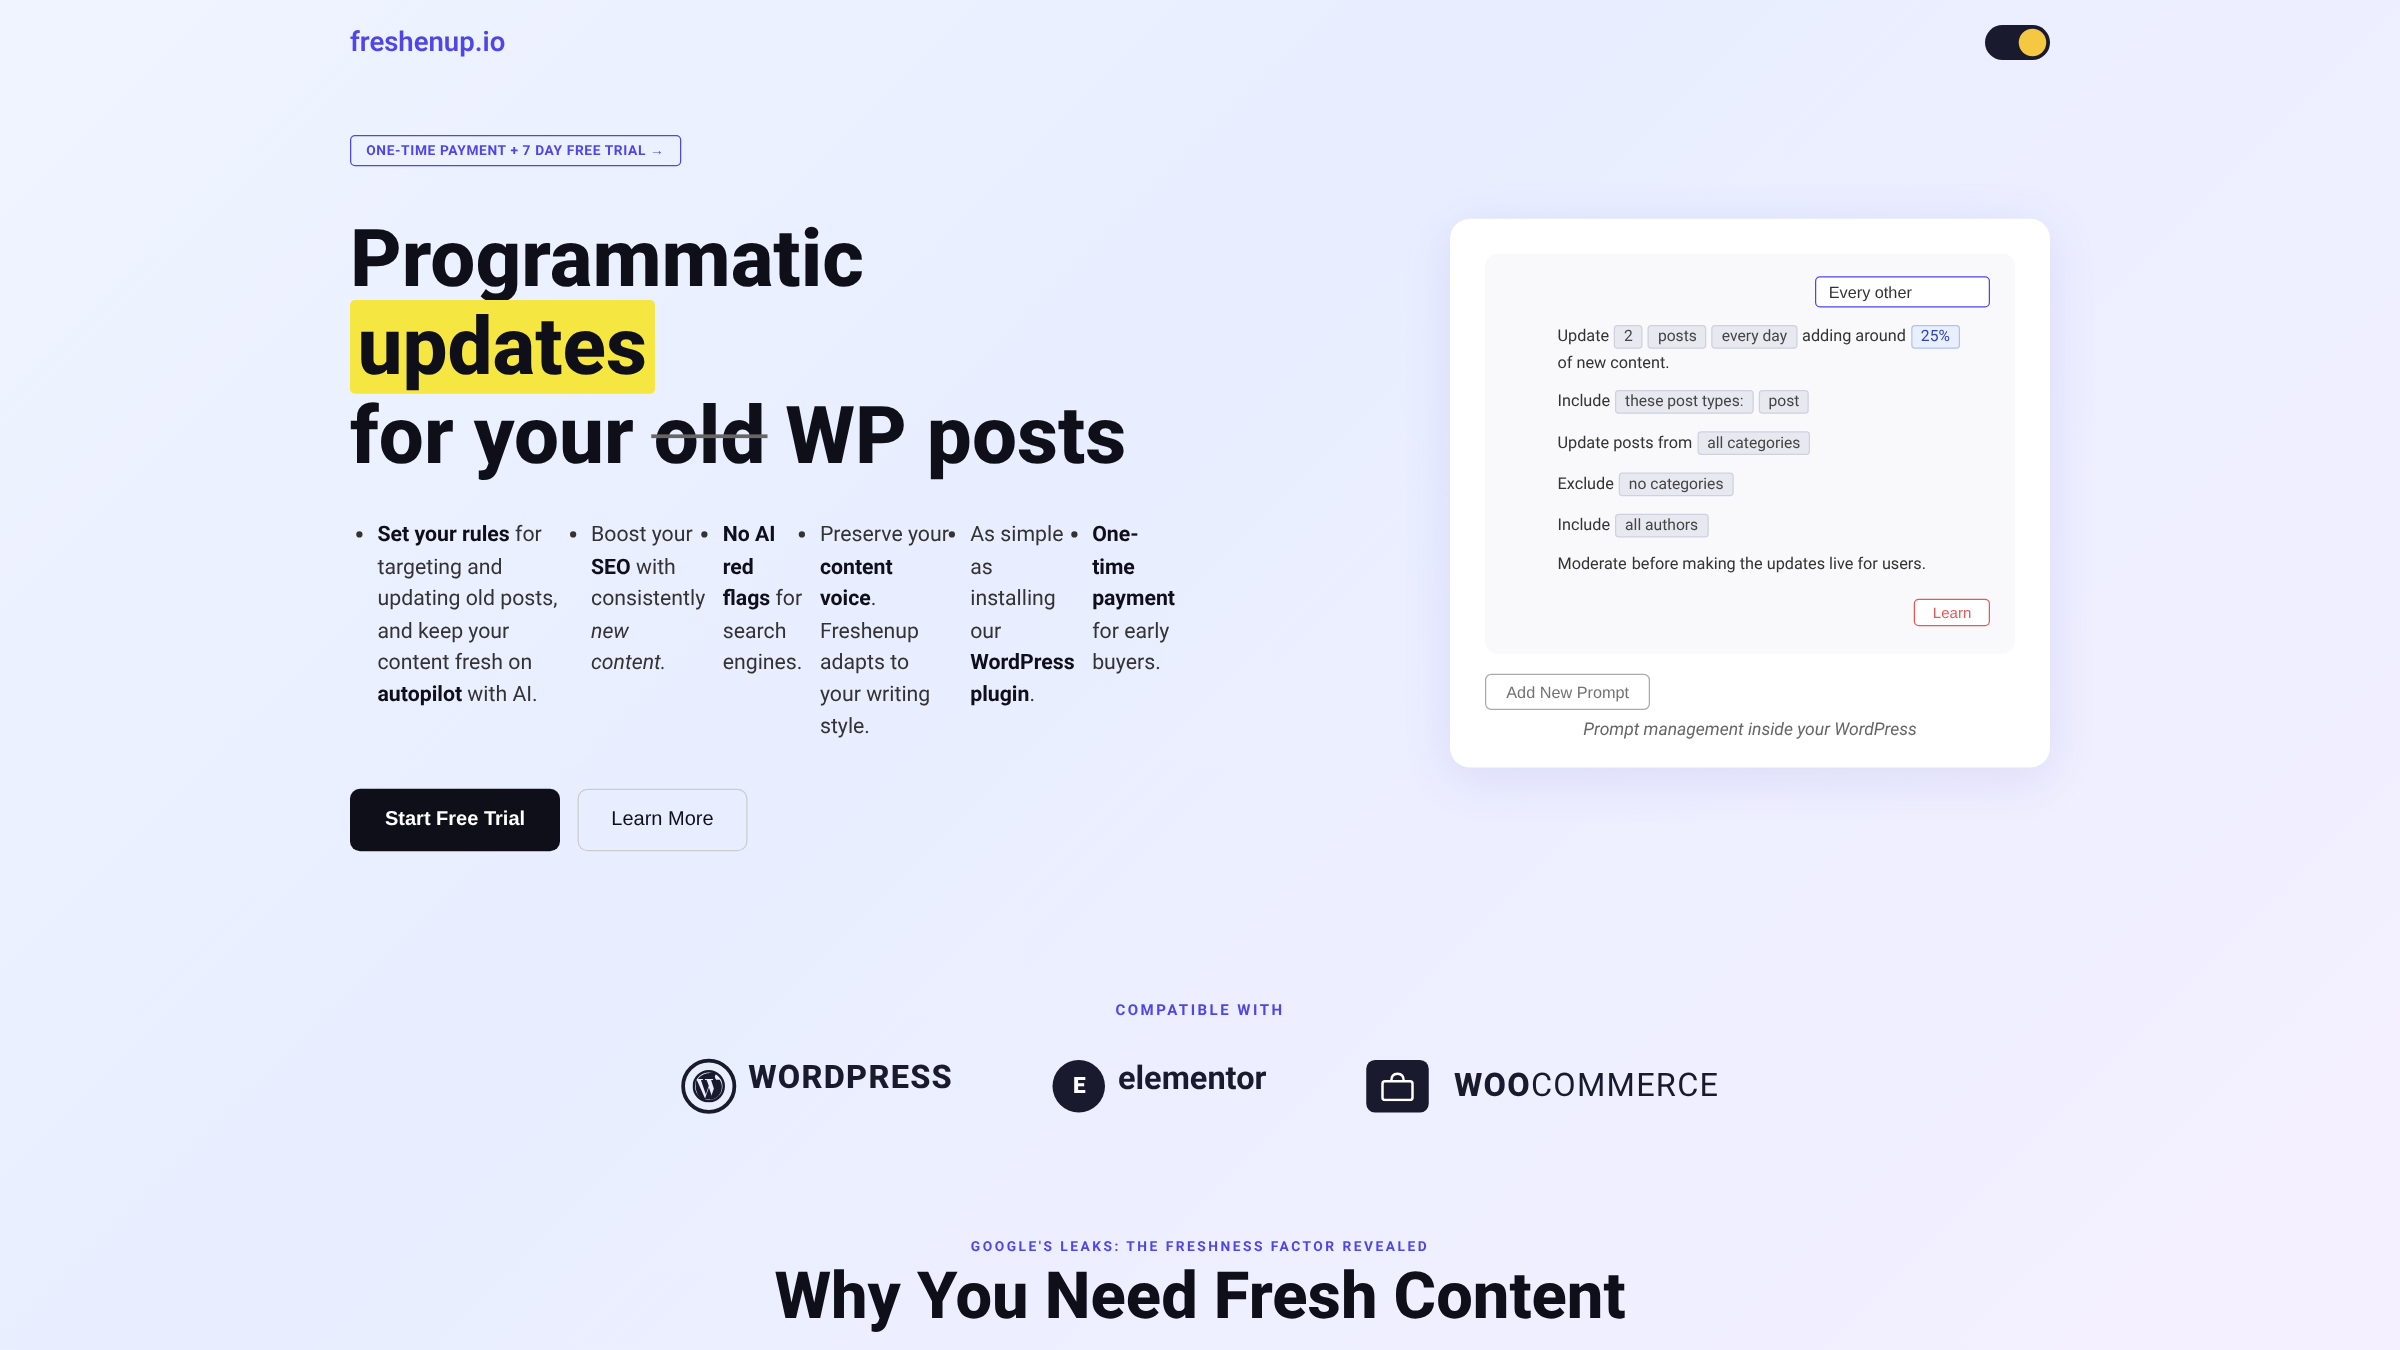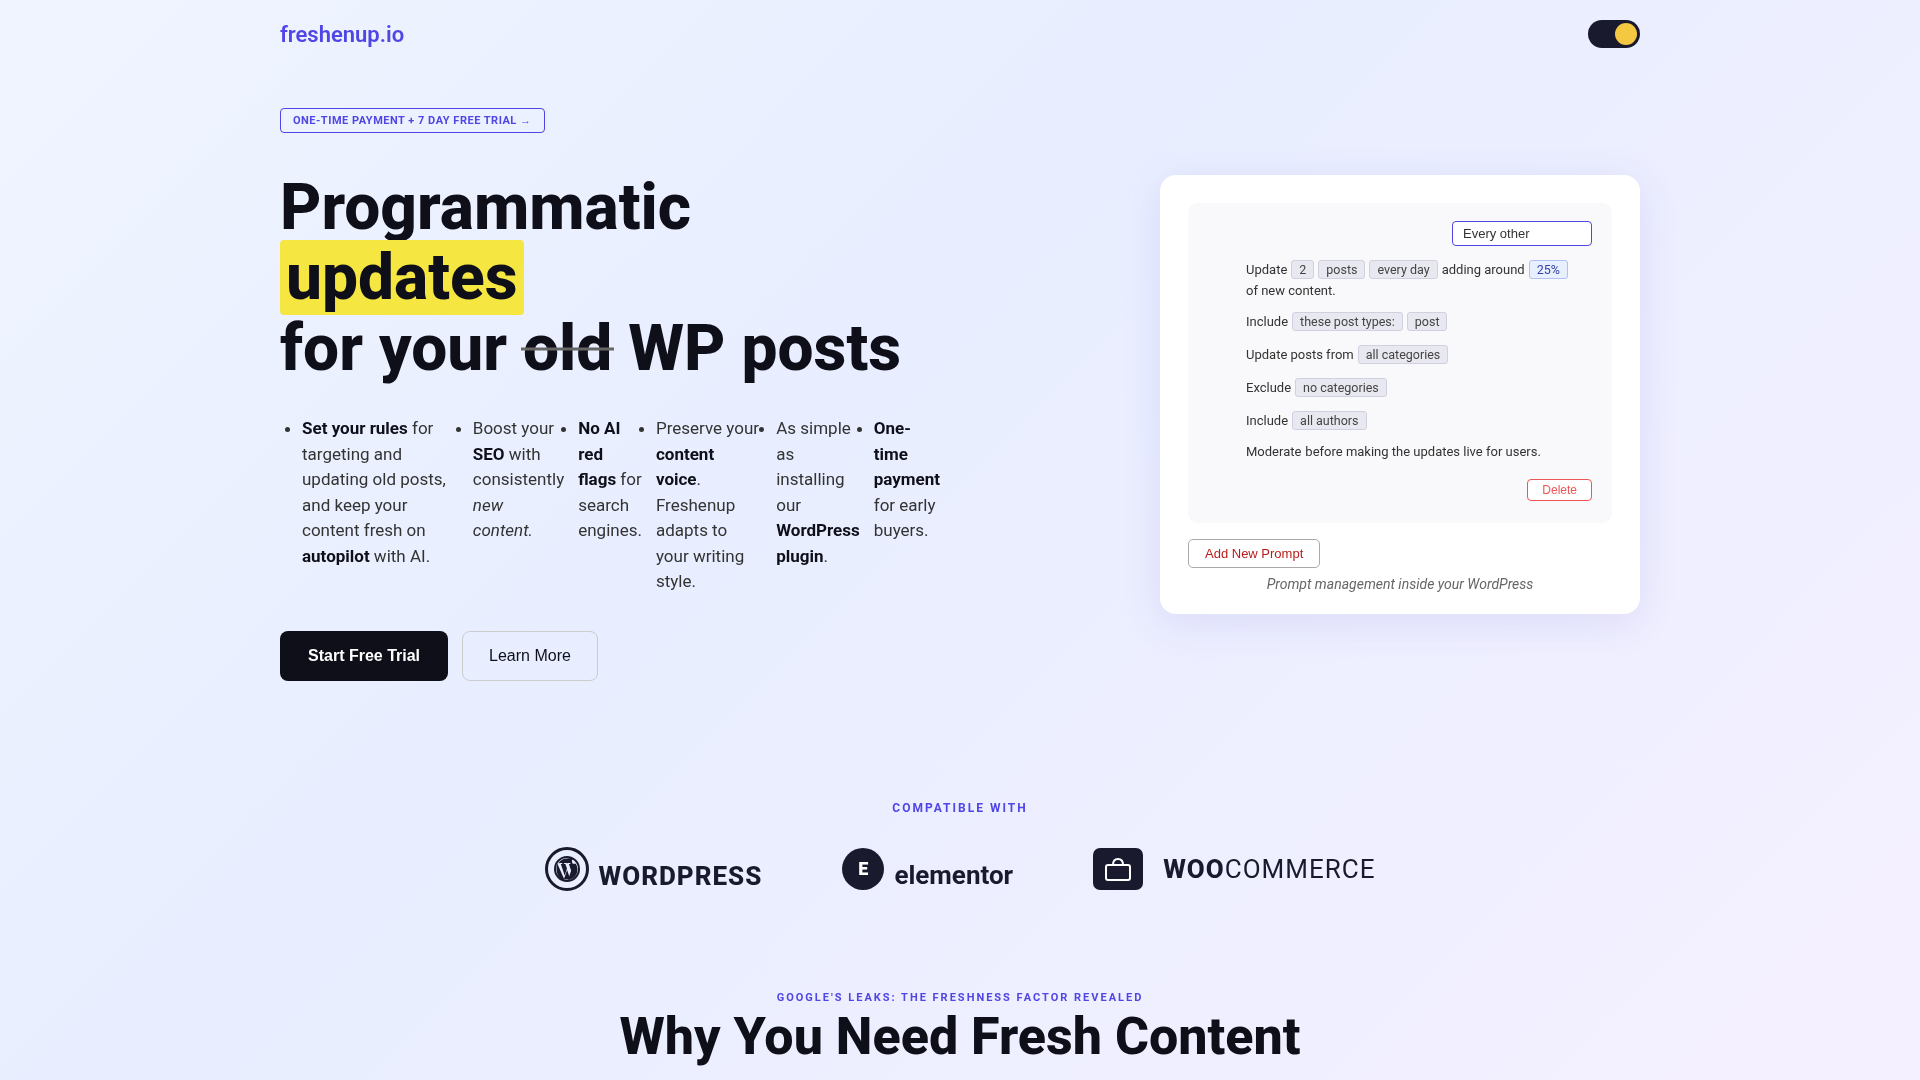--- a/index.html
+++ b/index.html
@@ -203,21 +203,21 @@
       border: 1.5px solid #e55;
       color: #e55;
       border-radius: 4px;
       padding: 3px 14px;
       font-size: 12px;
       cursor: pointer;
     }
     .demo-add-btn {
       background: #fff;
       border: 1.5px solid #aaa;
-      color: #b91c1c;
+      color: #737373;
       border-radius: 5px;
       padding: 6px 16px;
       font-size: 13px;
       cursor: pointer;
       width: fit-content;
     }
     .demo-caption {
       text-align: center;
       font-size: 14px;
       color: #666;
@@ -238,21 +238,21 @@
       margin-bottom: 32px;
     }
     .compat-logos {
       display: flex;
       align-items: center;
       justify-content: center;
       gap: 80px;
     }
     .compat-logo {
       display: flex;
-      align-items: flex-end;
+      align-items: flex-start;
       gap: 10px;
       font-size: 24px;
       font-weight: 800;
       color: #1a1a2e;
     }
     .wp-icon {
       width: 44px;
       height: 44px;
       border: 3px solid #1a1a2e;
       border-radius: 50%;
@@ -367,21 +367,21 @@
         </div>
         <div class="demo-row">
           <span>Include</span>
           <span class="demo-tag">all authors</span>
         </div>
         <div class="demo-row">
           <span>Moderate</span>
           <span>before making the updates live for users.</span>
         </div>
         <div class="demo-delete-row">
-          <button class="demo-delete-btn">Delete</button>
+          <button class="demo-delete-btn">Learn</button>
         </div>
       </div>
       <button class="demo-add-btn">Add New Prompt</button>
       <p class="demo-caption">Prompt management inside your WordPress</p>
     </div>
   </div>
 </section>
 
 <section class="compat-section">
   <p class="compat-label">COMPATIBLE WITH</p>

